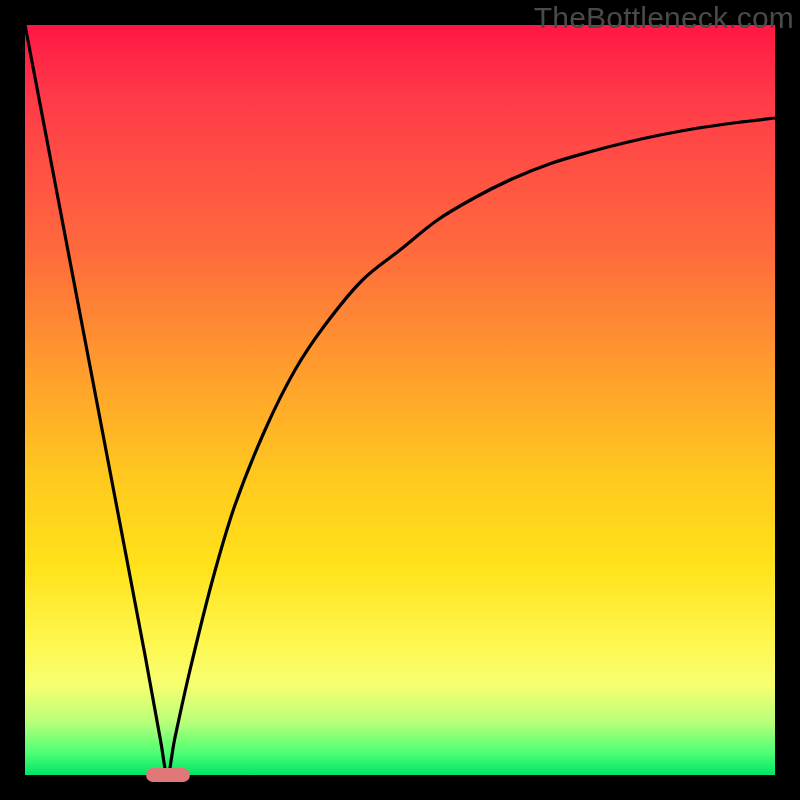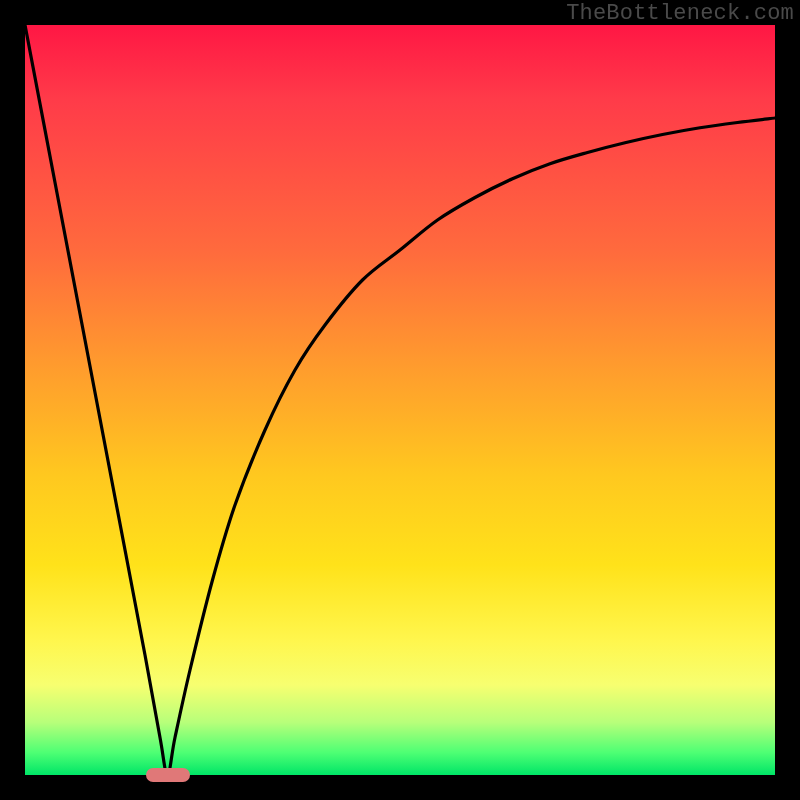--- a/index.html
+++ b/index.html
@@ -37,25 +37,24 @@
       #f7ff70 88%,
       #b7ff7a 93%,
       #4eff74 97%,
       #00e567 100%);
   }
   .watermark {
     position: absolute;
     right: 6px;
     top: 1px;
     color: #4a4a4a;
-    font-size: 22px;
+    font-size: 30px;
     font-weight: 500;
     letter-spacing: 0.2px;
     user-select: none;
-    font-family: Liberation Mono, monospace;
   }
   svg.curve {
     position: absolute;
     left: 25px;
     top: 25px;
     width: 750px;
     height: 750px;
   }
   .marker {
     position: absolute;

